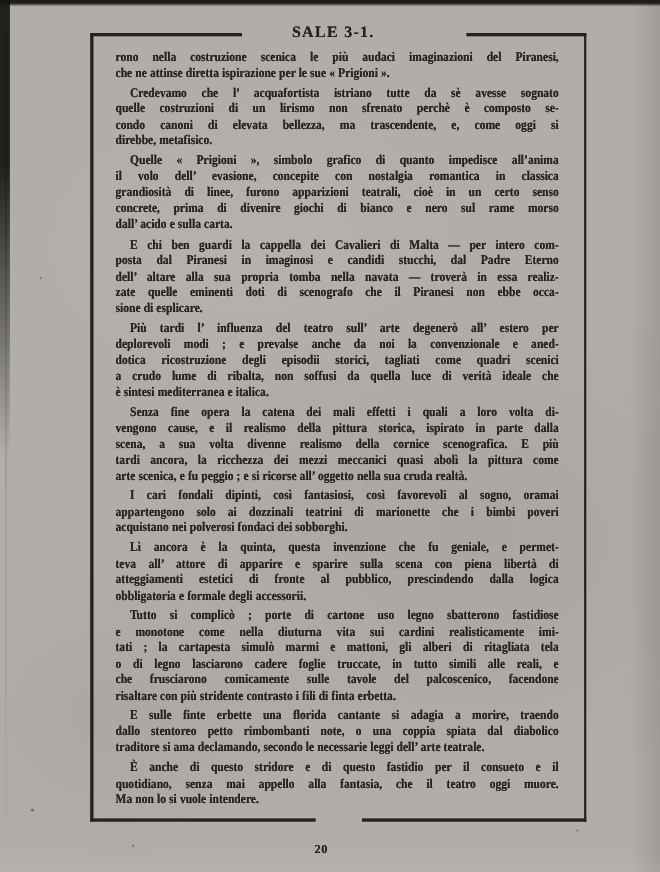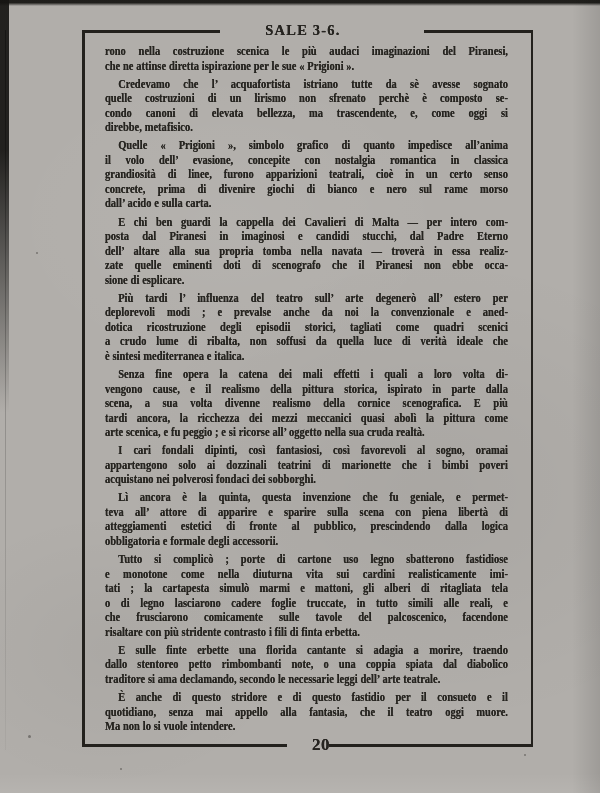--- a/index.html
+++ b/index.html
@@ -32,22 +32,22 @@
   .fl-top-a  {left:82px;  top:30px;  width:138px; height:2.5px;}
   .fl-top-b  {left:424px; top:30px;  width:109px; height:2.5px;}
   .fl-bot-a  {left:82px;  top:744px; width:205px; height:2.5px;}
   .fl-bot-b  {left:329px; top:744px; width:204px; height:2.5px;}
 
   .header-label{
     position:absolute;left:248px;top:22px;width:110px;height:17px;
     text-align:center;font-size:14.5px;font-weight:bold;letter-spacing:1.2px;
     color:var(--ink);text-shadow:0 0 0.6px var(--ink);line-height:17px;}
   .page-number{
-    position:absolute;left:286px;top:736px;width:44px;height:17px;
-    text-align:right;font-size:17px;font-weight:bold;letter-spacing:0.5px;
+    position:absolute;left:286px;top:764px;width:44px;height:17px;
+    text-align:left;font-size:11px;font-weight:bold;letter-spacing:0.5px;
     color:var(--ink);text-shadow:0 0 0.6px var(--ink);line-height:17px;}
 
   
   .text-block{
     position:absolute;left:105px;top:44px;width:460px;
     transform:scaleX(0.876);transform-origin:0 0;
     color:var(--ink);font-size:12px;font-weight:bold;
     text-shadow:0 0 0.55px rgba(38,36,31,0.85);
   }
   .para + .para{margin-top:3.5px;}
@@ -72,21 +72,21 @@
   <div class="speck" style="left:524px;top:754px;width:2px;height:2px;"></div>
   <div class="speck" style="left:36px;top:252px;width:2px;height:2px;"></div>
 
   <div class="frame-line fl-left"></div>
   <div class="frame-line fl-right"></div>
   <div class="frame-line fl-top-a"></div>
   <div class="frame-line fl-top-b"></div>
   <div class="frame-line fl-bot-a"></div>
   <div class="frame-line fl-bot-b"></div>
 
-  <div class="header-label">SALE 3-6.</div>
+  <div class="header-label">SALE 3-1.</div>
   <div class="page-number">20</div>
 
   <div class="text-block">
       <div class="para">
         <div class="line">rono nella costruzione scenica le più audaci imaginazioni del Piranesi,</div>
         <div class="line last">che ne attinse diretta ispirazione per le sue « Prigioni ».</div>
       </div>
       <div class="para indent">
         <div class="line">Credevamo che l’ acquafortista istriano tutte da sè avesse sognato</div>
         <div class="line">quelle costruzioni di un lirismo non sfrenato perchè è composto se-</div>

